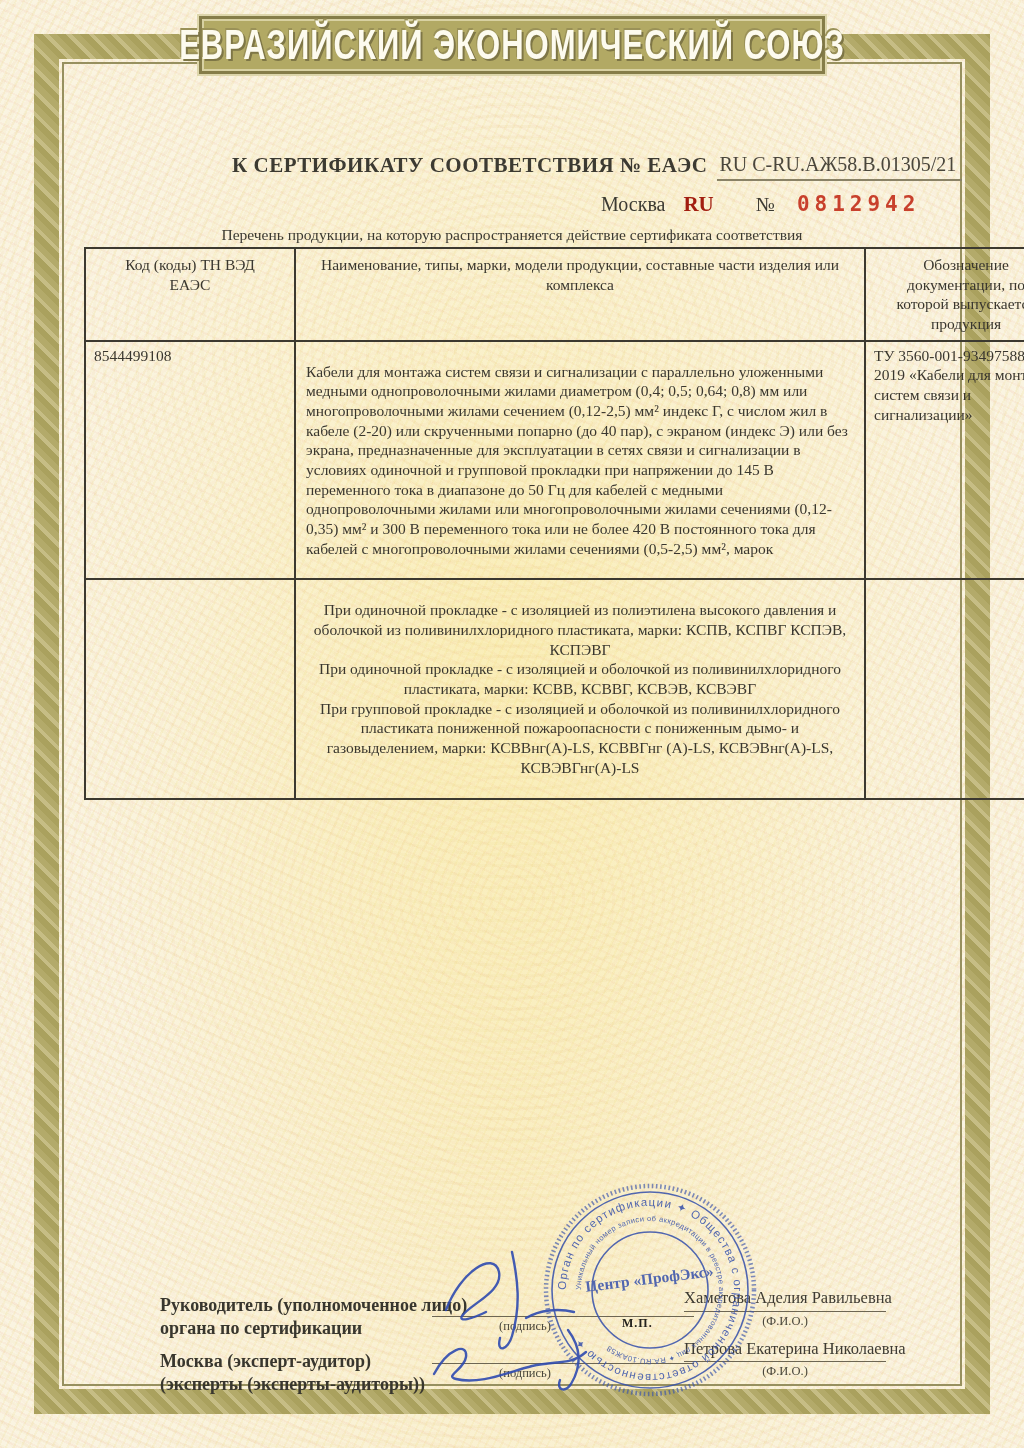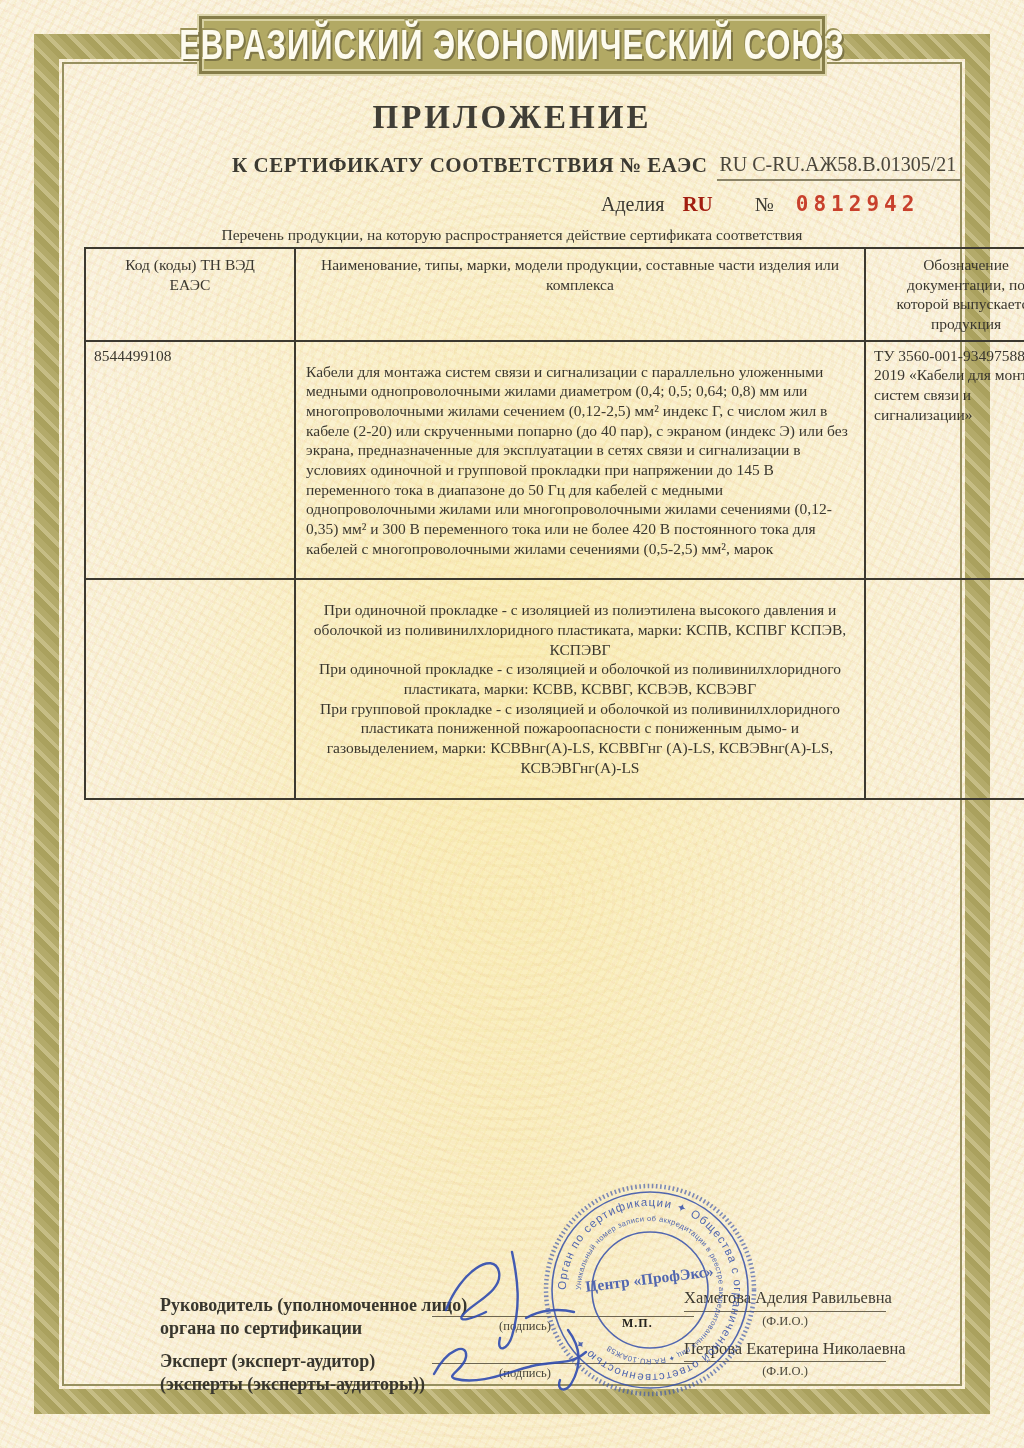--- a/index.html
+++ b/index.html
@@ -72,29 +72,28 @@
 
 <div class="page">
   <div class="guilloche"></div>
   <div class="border-band abs" style="inset:34px;"></div>
   <div class="inner-line abs"></div>
 
   <div class="banner abs">
     <span>ЕВРАЗИЙСКИЙ ЭКОНОМИЧЕСКИЙ СОЮЗ</span>
   </div>
 
-  <div class="title abs center">ПРИЛОЖЕНИЕ</div>
 
   <div class="subtitle-row abs">
     <span class="subtitle-label">К СЕРТИФИКАТУ СООТВЕТСТВИЯ № ЕАЭС</span>
     <span class="cert-number">RU C-RU.АЖ58.В.01305/21</span>
   </div>
 
   <div class="series-row abs">
-    <span>Аделия</span>
+    <span>Москва</span>
     <span class="series-value">RU</span>
     <span class="number-sign">№</span>
     <span class="blank-number">0812942</span>
   </div>
 
   <div class="caption abs center">Перечень продукции, на которую распространяется действие сертификата соответствия</div>
 
   <table class="products">
     <tbody>
         <tr>
@@ -113,21 +112,21 @@
 При одиночной прокладке - с изоляцией и оболочкой из поливинилхлоридного пластиката, марки: КСВВ, КСВВГ, КСВЭВ, КСВЭВГ
 При групповой прокладке - с изоляцией и оболочкой из поливинилхлоридного пластиката пониженной пожароопасности с пониженным дымо- и газовыделением, марки:  КСВВнг(А)-LS, КСВВГнг (А)-LS, КСВЭВнг(А)-LS,  КСВЭВГнг(А)-LS</td>
       <td class="doc"></td>
     </tr>
   </tbody>
     </table>
 
   <div class="sig-label abs" style="top:1294px;">Руководитель (уполномоченное лицо) органа по сертификации</div>
 
   <div class="abs" style="top:1350px;left:160px;width:330px;font-size:18px;font-weight:bold;color:#38362e;line-height:1.25;">
-    <div>Эксперт (эксперт-аудитор)</div>
+    <div>Москва (эксперт-аудитор)</div>
     <div>(эксперты (эксперты-аудиторы))</div>
   </div>
 
   <div class="sig-line abs" style="top:1316px;left:432px;width:262px;"></div>
   <div class="small-cap abs" style="top:1319px;left:470px;width:110px;">(подпись)</div>
 
   <div class="sig-line abs" style="top:1363px;left:432px;width:262px;"></div>
   <div class="small-cap abs" style="top:1366px;left:470px;width:110px;">(подпись)</div>
 
   <div class="fio-name abs" style="top:1288px;left:684px;width:202px;text-align:center;">Хаметова Аделия Равильевна</div>

